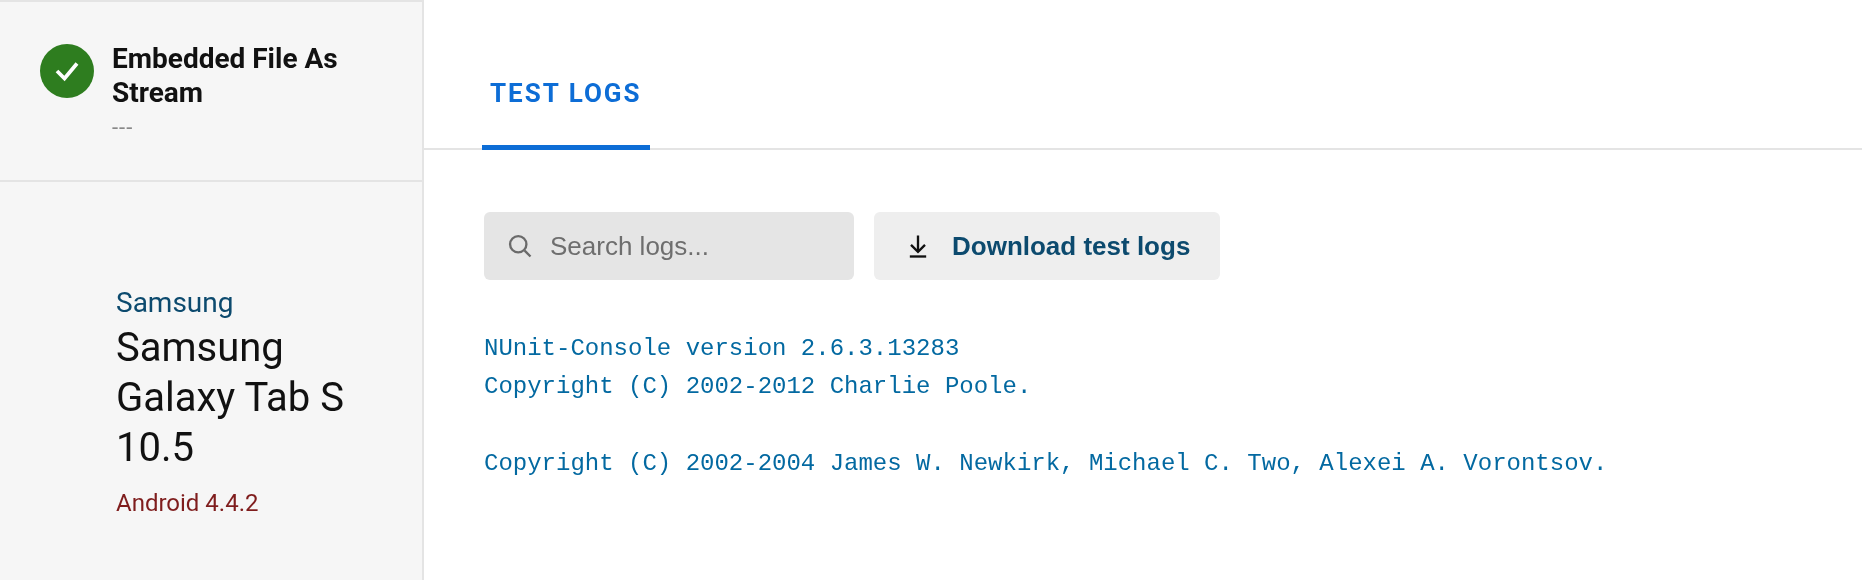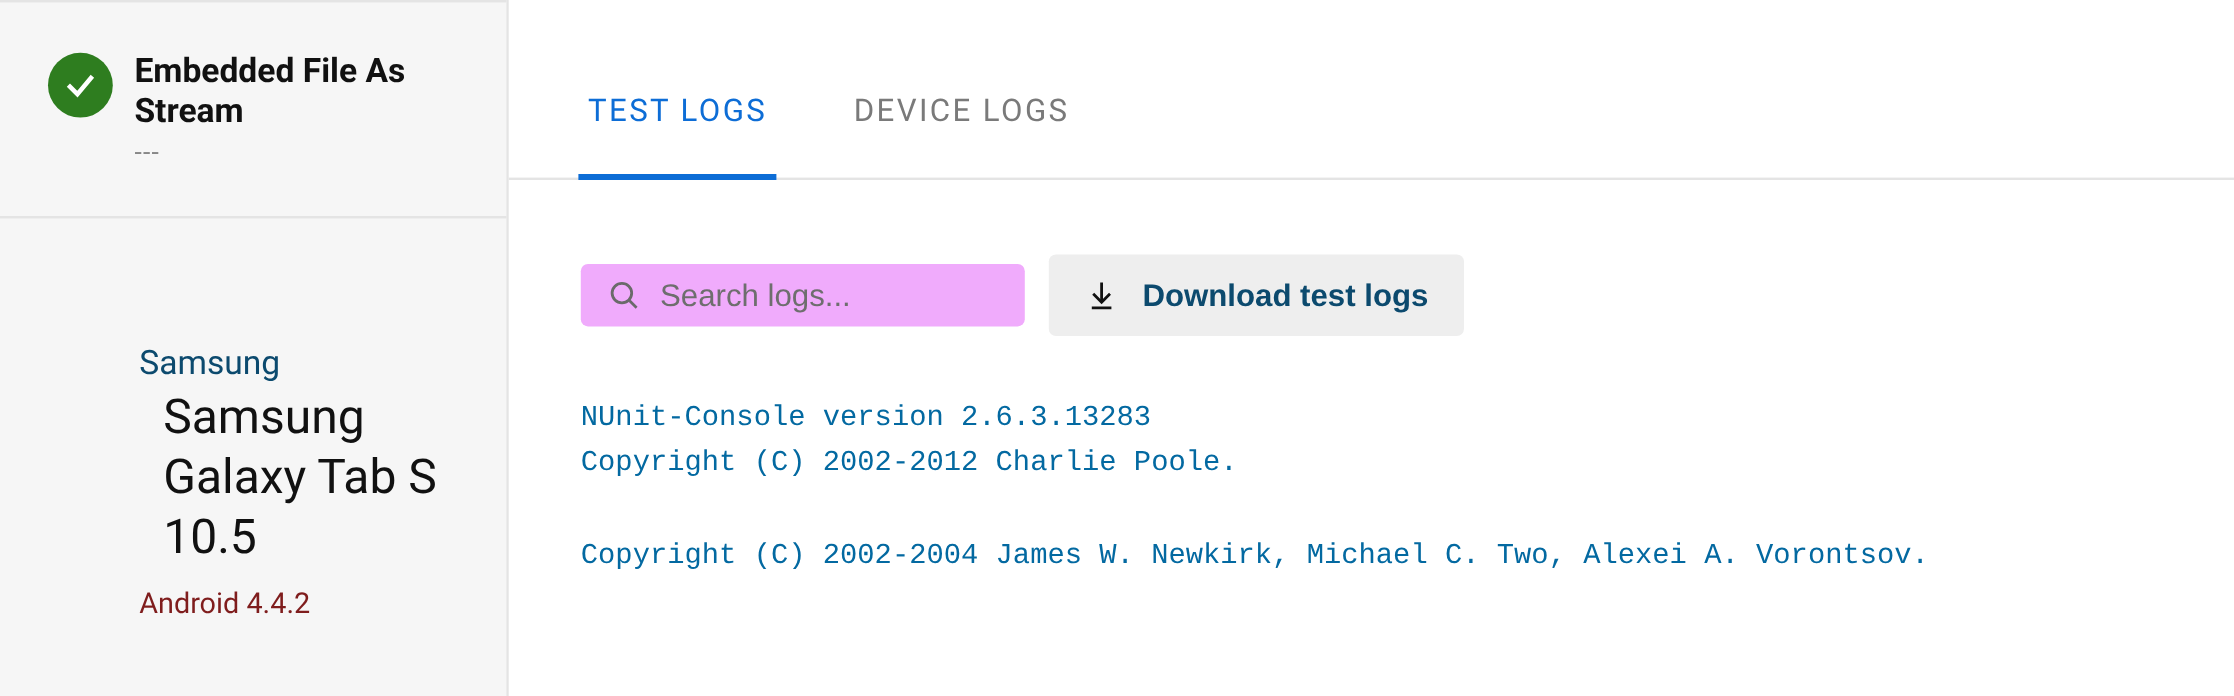--- a/index.html
+++ b/index.html
@@ -76,21 +76,20 @@
       font-size: 28px;
       color: #0c4a6e;
       margin-bottom: 4px;
     }
     .device-name {
       font-size: 40px;
       color: #111;
       line-height: 1.25;
       font-weight: 400;
       max-width: 330px;
-      margin-left: 20px;
     }
     .device-os {
       font-size: 24px;
       color: #7f1d1d;
       margin-top: 16px;
     }
     .main {
       flex: 1;
       display: flex;
       flex-direction: column;
@@ -99,21 +98,21 @@
     .tabs {
       display: flex;
       padding: 0 60px;
       border-bottom: 2px solid #e4e4e4;
       gap: 60px;
       align-items: flex-end;
       height: 150px;
     }
     .tab {
       font-size: 26px;
-      font-weight: 400;
+      font-weight: 700;
       letter-spacing: 2px;
       color: #7a7a7a;
       padding: 0 6px 40px 6px;
       cursor: pointer;
       position: relative;
     }
     .tab.active {
       color: #0d6dd6;
     }
     .tab.active::after {
@@ -127,23 +126,23 @@
     }
     .controls {
       display: flex;
       gap: 20px;
       padding: 62px 60px 0 60px;
       align-items: center;
     }
     .search-wrap {
       display: flex;
       align-items: center;
-      background: #f0abfc;
+      background: #e5e5e5;
       border-radius: 6px;
-      height: 52px;
+      height: 68px;
       padding: 0 22px;
       width: 370px;
     }
     .search-wrap svg {
       width: 28px;
       height: 28px;
       stroke: #6a6a6a;
       stroke-width: 2;
       fill: none;
       flex-shrink: 0;
@@ -209,21 +208,20 @@
     <div class="device-block">
       <div class="device-vendor">Samsung</div>
       <div class="device-name">Samsung Galaxy Tab S 10.5</div>
       <div class="device-os">Android 4.4.2</div>
     </div>
   </aside>
 
   <main class="main">
     <div class="tabs">
       <div class="tab active">TEST LOGS</div>
-      <div class="tab">DEVICE LOGS</div>
     </div>
 
     <div class="controls">
       <div class="search-wrap">
         <svg viewBox="0 0 24 24">
           <circle cx="10.5" cy="10.5" r="7"></circle>
           <line x1="21" y1="21" x2="16" y2="16"></line>
         </svg>
         <input class="search-input" type="text" placeholder="Search logs..." style="">
       </div>

